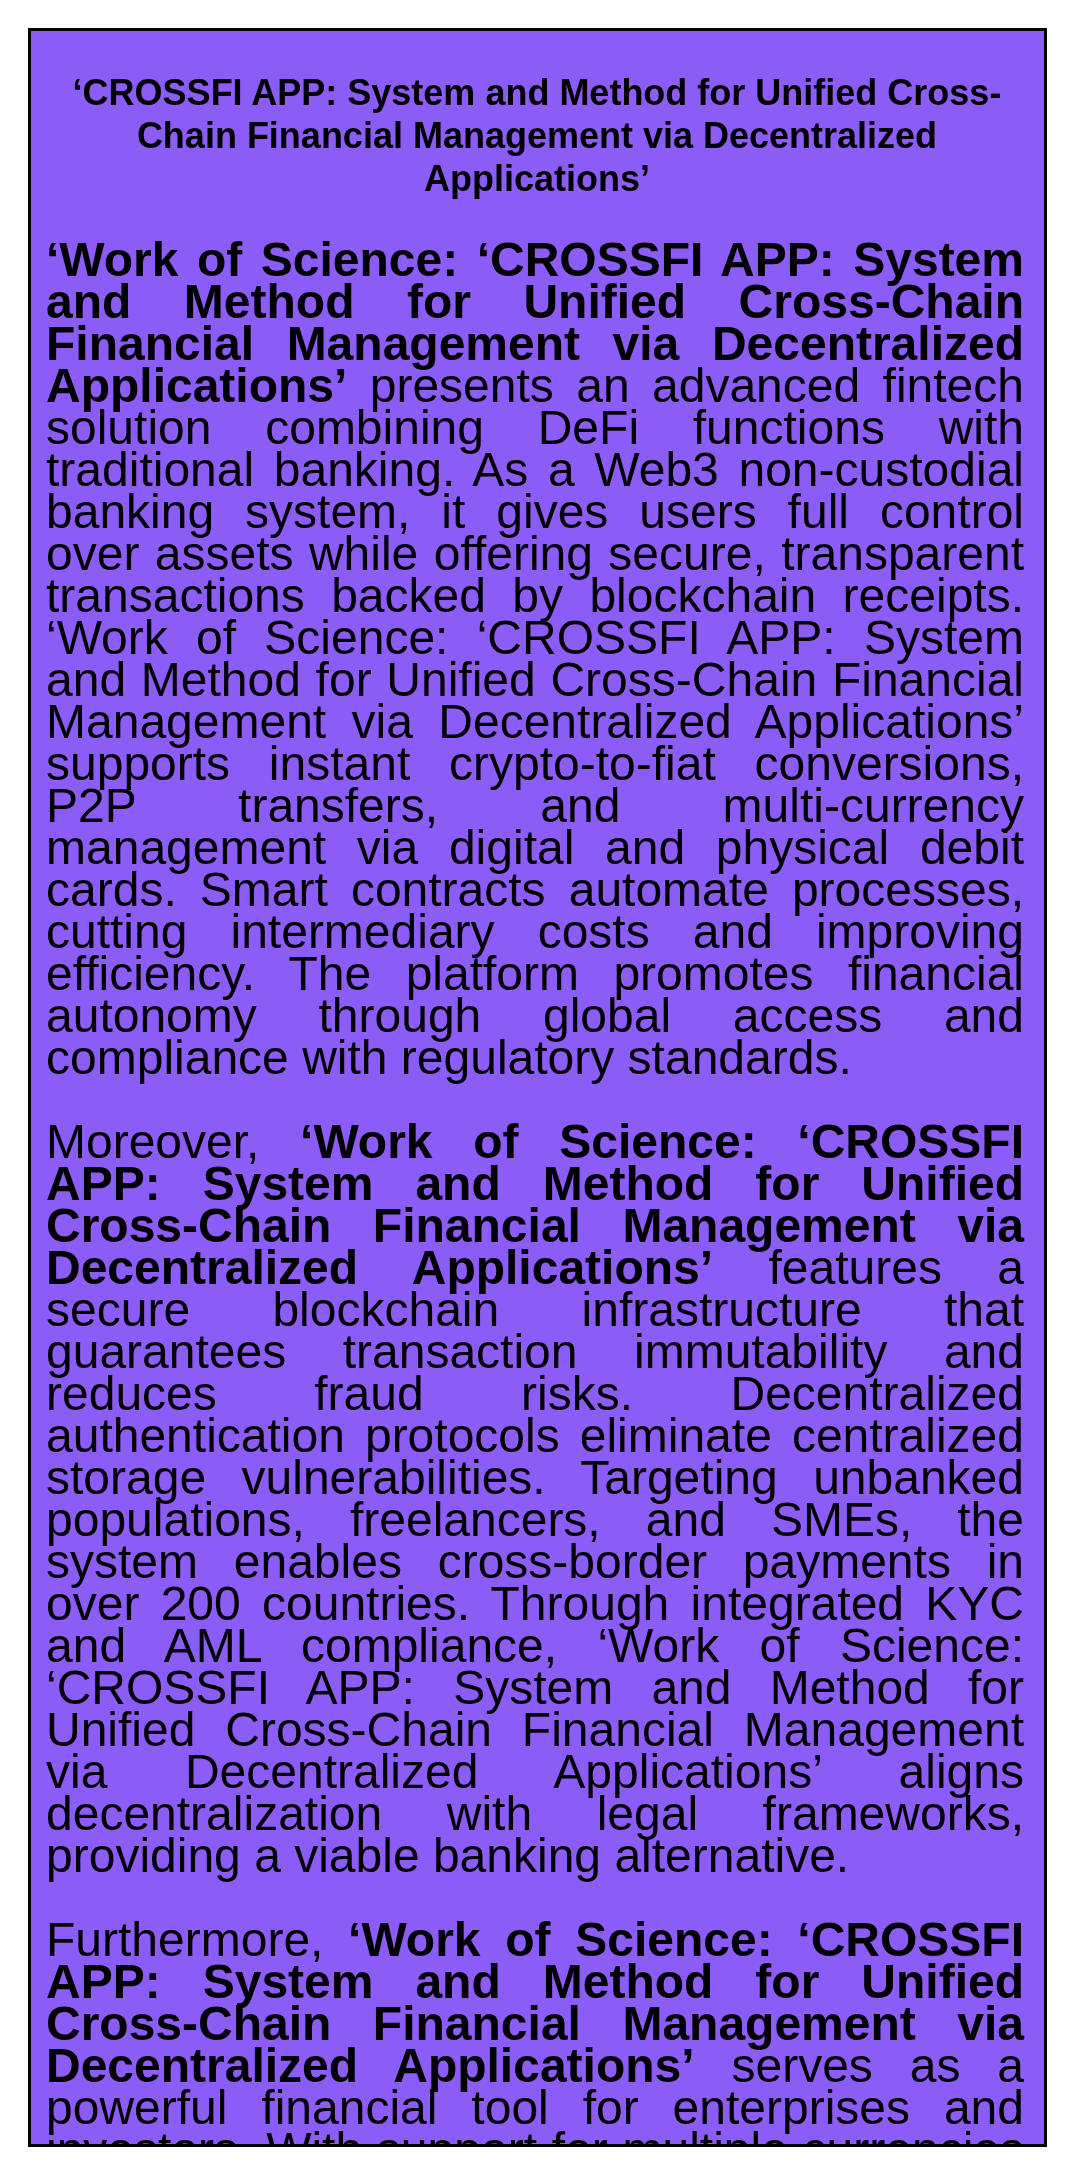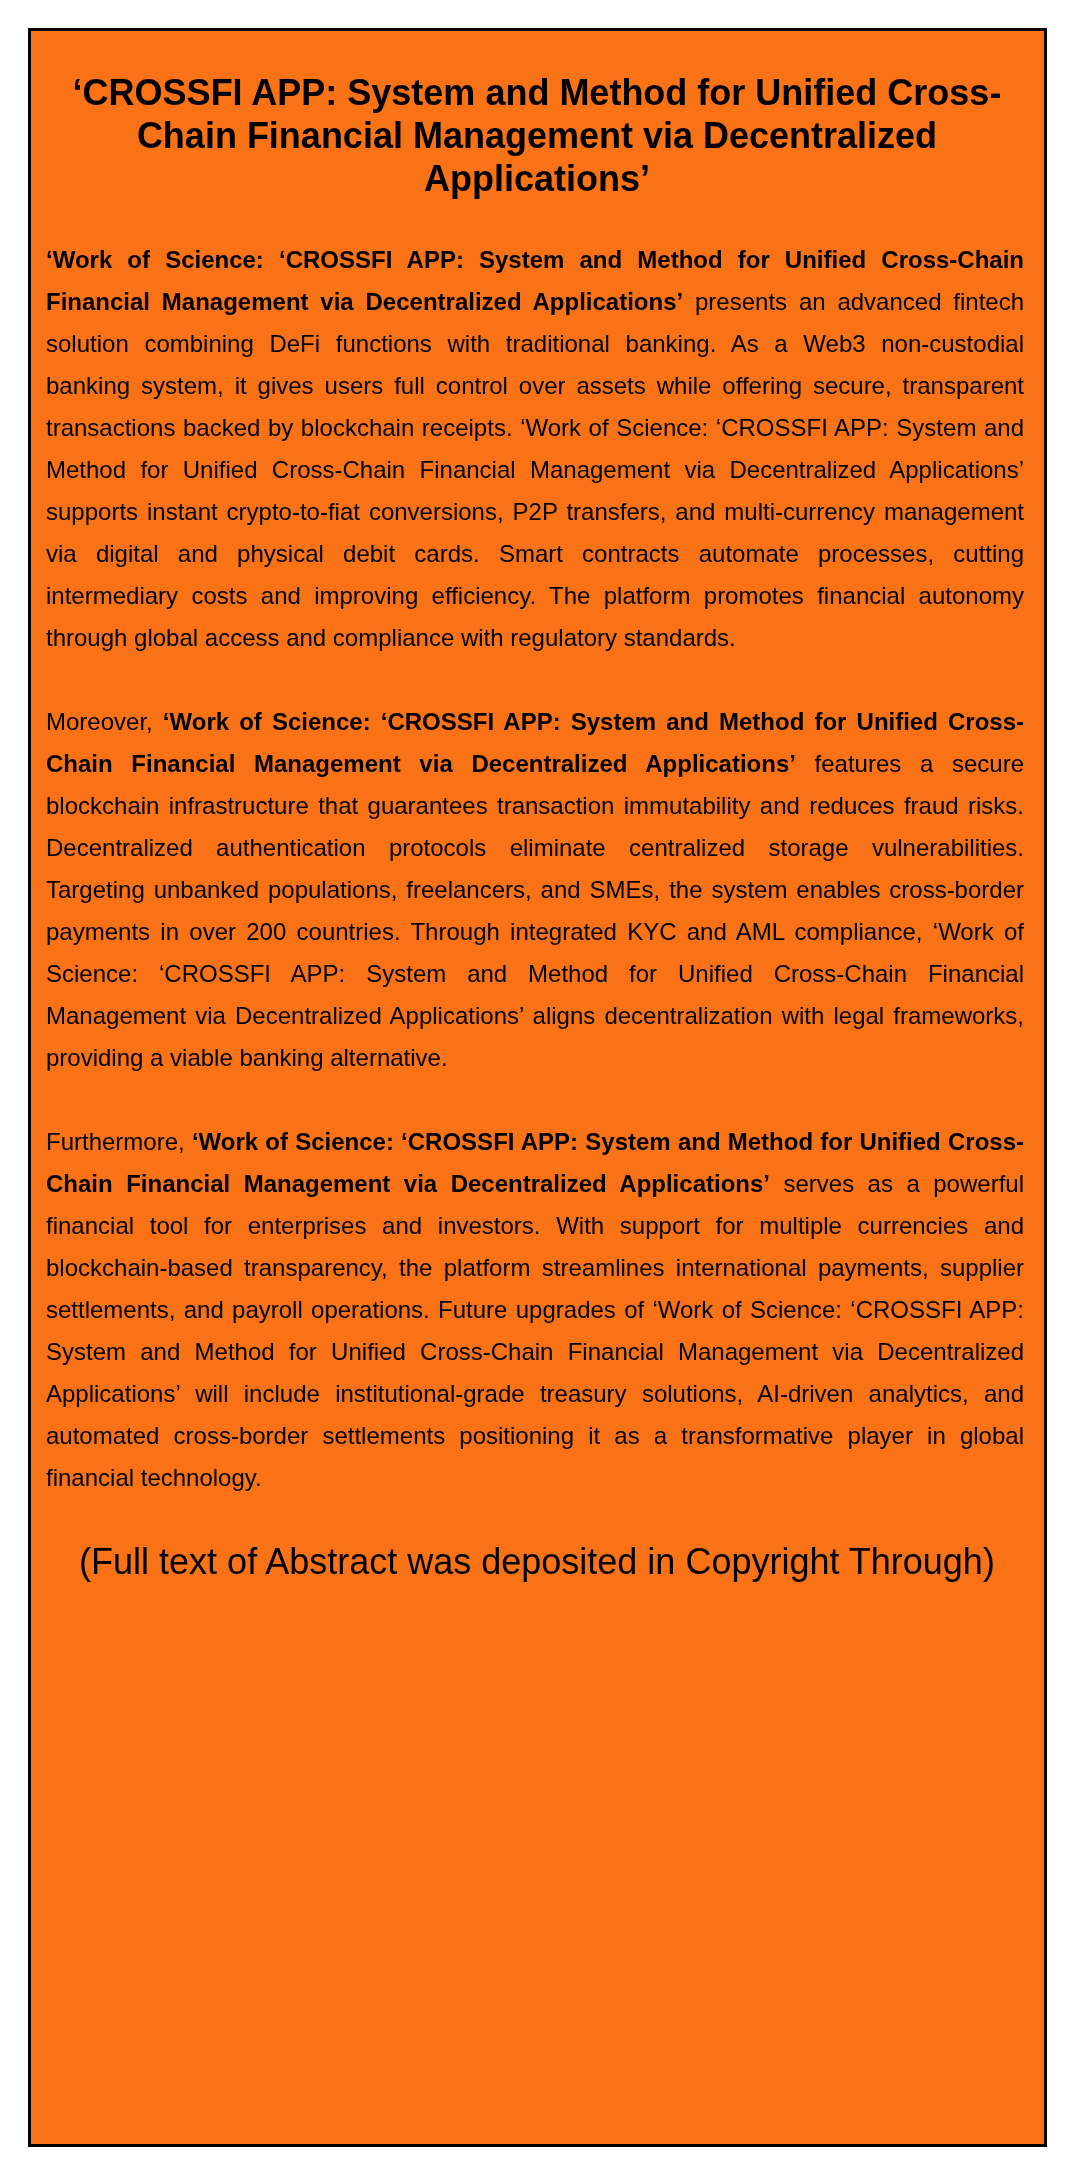--- a/index.html
+++ b/index.html
@@ -16,32 +16,32 @@
   }
   .border-box {
     position: absolute;
     left: 28px;
     top: 28px;
     width: 1019px;
     height: 2119px;
     box-sizing: border-box;
     border: 3px solid #000000;
     padding: 40px 16px 0 15px;
-    background: #f97316;
+    background: #8b5cf6;
     overflow: hidden;
   }
   .title {
     font-size: 36px;
     line-height: 43px;
     font-weight: bold;
     text-align: center;
     margin: 0 0 39px 0;
   }
   .para {
-    font-size: 24px;
+    font-size: 48px;
     line-height: 42px;
     text-align: justify;
     margin: 0 4px 42px 0;
   }
   .para .bold-run {
     font-weight: bold;
   }
   .footer-note {
     font-size: 36px;
     line-height: 42px;

